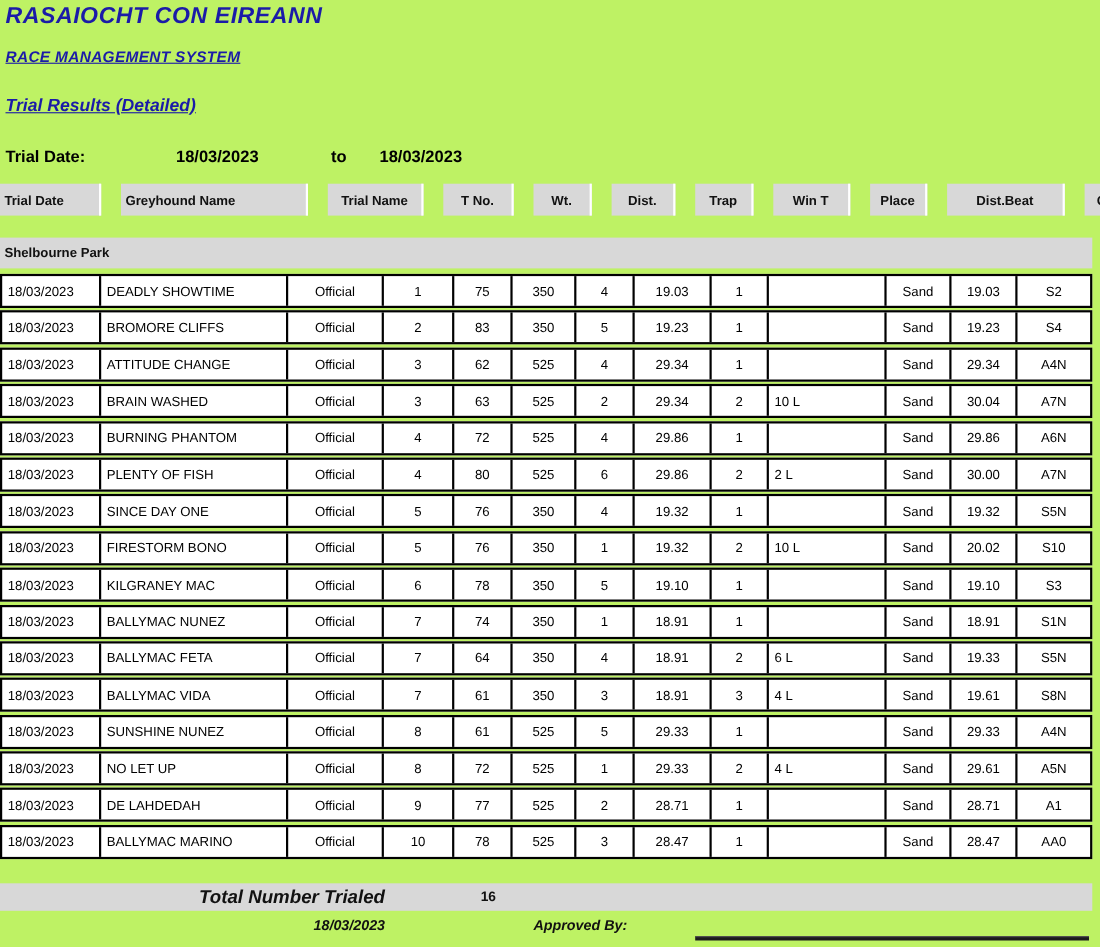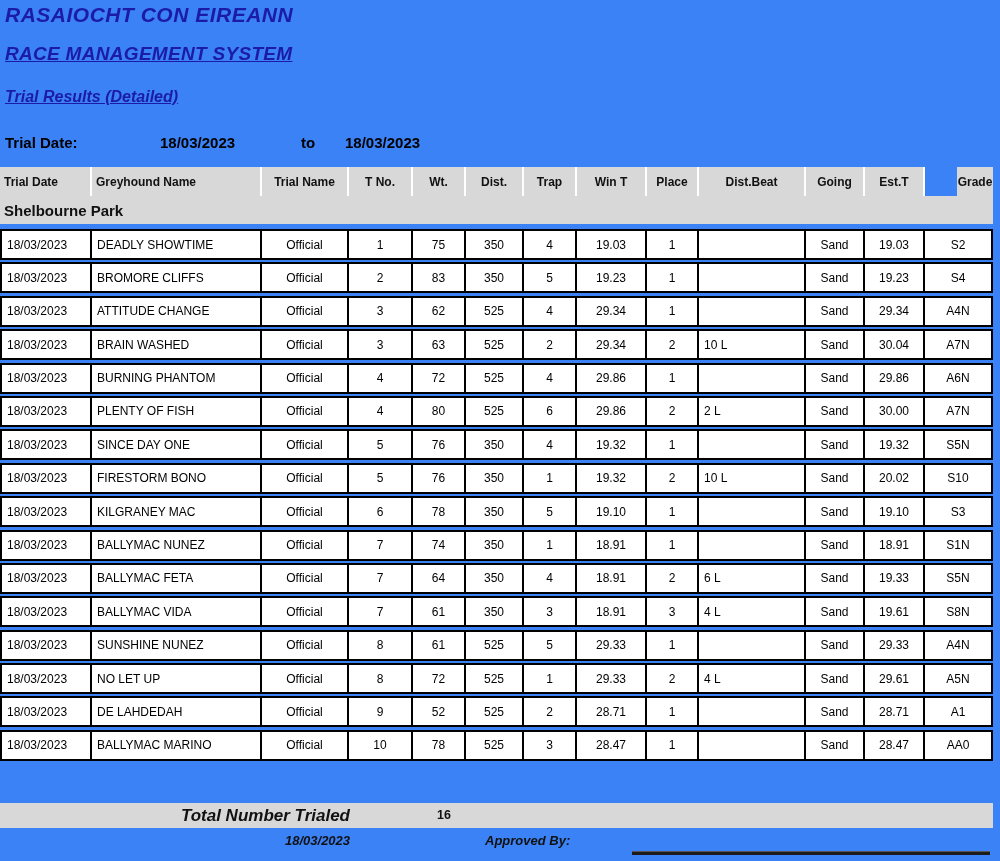--- a/index.html
+++ b/index.html
@@ -1,61 +1,62 @@
 <!DOCTYPE html>
 <html><head>
 <meta charset="utf-8">
 <style>
   html,body { margin:0; padding:0; background:#ffffff; }
   body { font-family:"Liberation Sans", "DejaVu Sans", sans-serif; }
-  .page { position:relative; width:1000px; height:861px; background:#3b82f6; overflow:hidden; }
+  .page { position:relative; width:1000px; height:861px; background:#bef264; overflow:hidden; }
 
   
   .org-title {
     position:absolute; left:5px; top:3px;
     font-size:21px; font-weight:bold; font-style:italic;
     color:#1b1ba8; letter-spacing:0.5px;
   }
   .sys-title {
     position:absolute; left:5px; top:43px;
-    font-size:19px; font-weight:bold; font-style:italic;
+    font-size:14px; font-weight:bold; font-style:italic;
     color:#1b1ba8; text-decoration:underline; letter-spacing:0.3px;
   }
   .report-title {
     position:absolute; left:5px; top:88px;
     font-size:16px; font-weight:bold; font-style:italic;
     color:#1b1ba8; text-decoration:underline;
   }
   .trial-date-line { position:absolute; top:134px; left:0; width:100%; height:20px;
     font-size:15px; font-weight:bold; color:#000; }
   .trial-date-line span { position:absolute; top:0; }
   .td-label { left:5px;text-align:center; }
   .td-from  { left:160px; }
   .td-to    { left:285px;margin-left:16px; }
   .td-until { left:345px; }
 
   
   .results-table { position:absolute; left:0; top:167px; width:993px; }
   .thead {
     display:grid;
     grid-template-columns:92px 170px 87px 64px 53px 58px 53px 70px 52px 107px 59px 60px 68px;
+    gap:18px;
   }
   .thead-cell {
     background:#d8d8d8; height:29px; box-sizing:border-box;
     display:flex; align-items:center; justify-content:center;
     font-size:12px; font-weight:bold; color:#111;
     border-right:2px solid #ffffff;
   }
   .thead-cell:last-child { border-right:none;margin-left:32px; }
   .thead-cell.left { justify-content:flex-start; padding-left:4px; }
 
   .group-bar {
-    margin-top:0; margin-bottom:5px; height:28px; background:#d8d8d8;
+    margin-top:20px; margin-bottom:5px; height:28px; background:#d8d8d8;
     display:flex; align-items:center; padding-left:4px; box-sizing:border-box;
-    font-size:15px; font-weight:bold; color:#111;
+    font-size:12px; font-weight:bold; color:#111;
   }
 
   .data-row {
     display:grid;
     grid-template-columns:90px 170px 87px 64px 53px 58px 53px 70px 52px 107px 59px 60px 1fr;
     width:993px; box-sizing:border-box;
     border:2px solid #000; height:31px; margin-bottom:2.4px;
     background:#fff;
   }
   .data-cell {
@@ -336,21 +337,21 @@
           <div class="data-cell left">4 L</div>
           <div class="data-cell">Sand</div>
           <div class="data-cell">29.61</div>
           <div class="data-cell">A5N</div>
         </div>
         <div class="data-row">
           <div class="data-cell left">18/03/2023</div>
           <div class="data-cell left">DE LAHDEDAH</div>
           <div class="data-cell">Official</div>
           <div class="data-cell">9</div>
-          <div class="data-cell">52</div>
+          <div class="data-cell">77</div>
           <div class="data-cell">525</div>
           <div class="data-cell">2</div>
           <div class="data-cell">28.71</div>
           <div class="data-cell">1</div>
           <div class="data-cell left"></div>
           <div class="data-cell">Sand</div>
           <div class="data-cell">28.71</div>
           <div class="data-cell">A1</div>
         </div>
         <div class="data-row">

